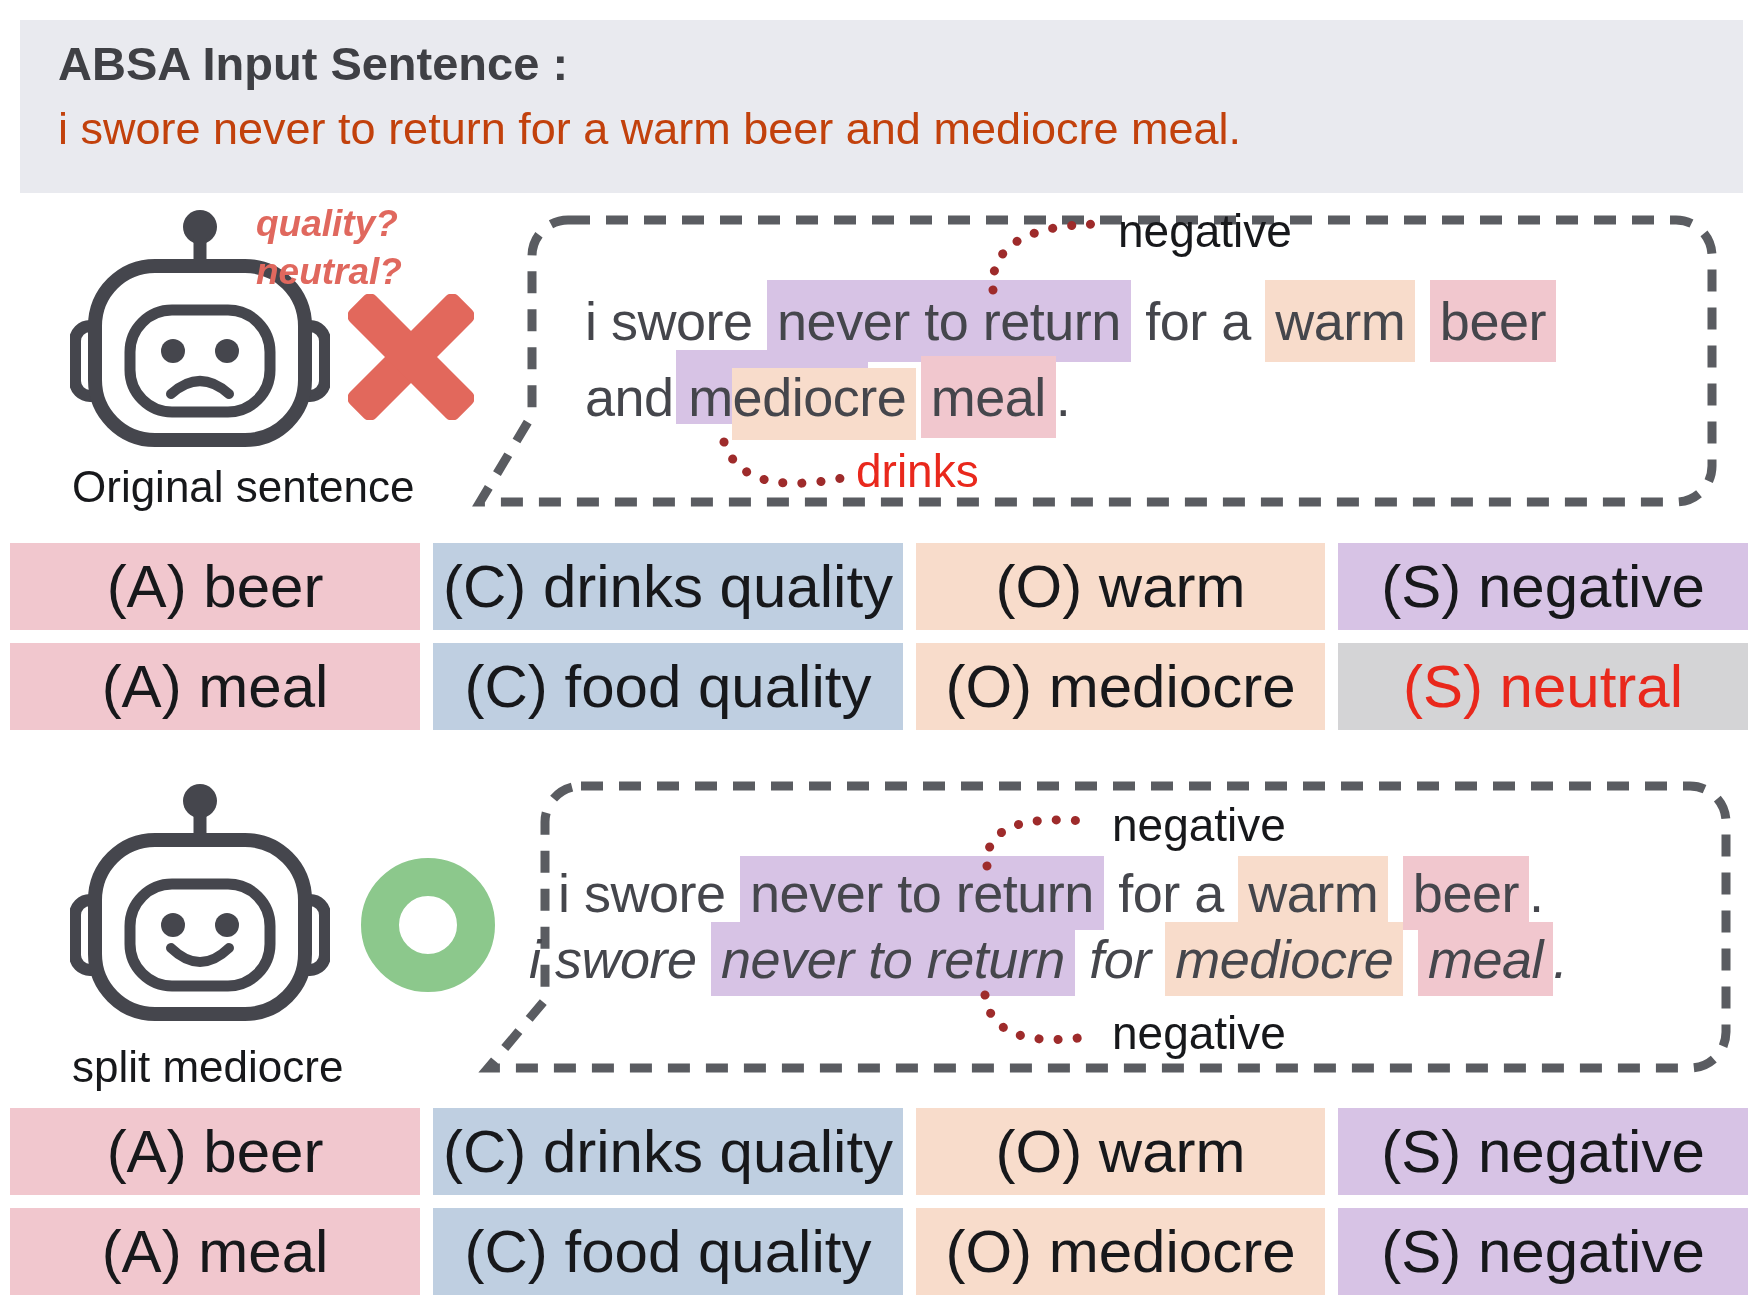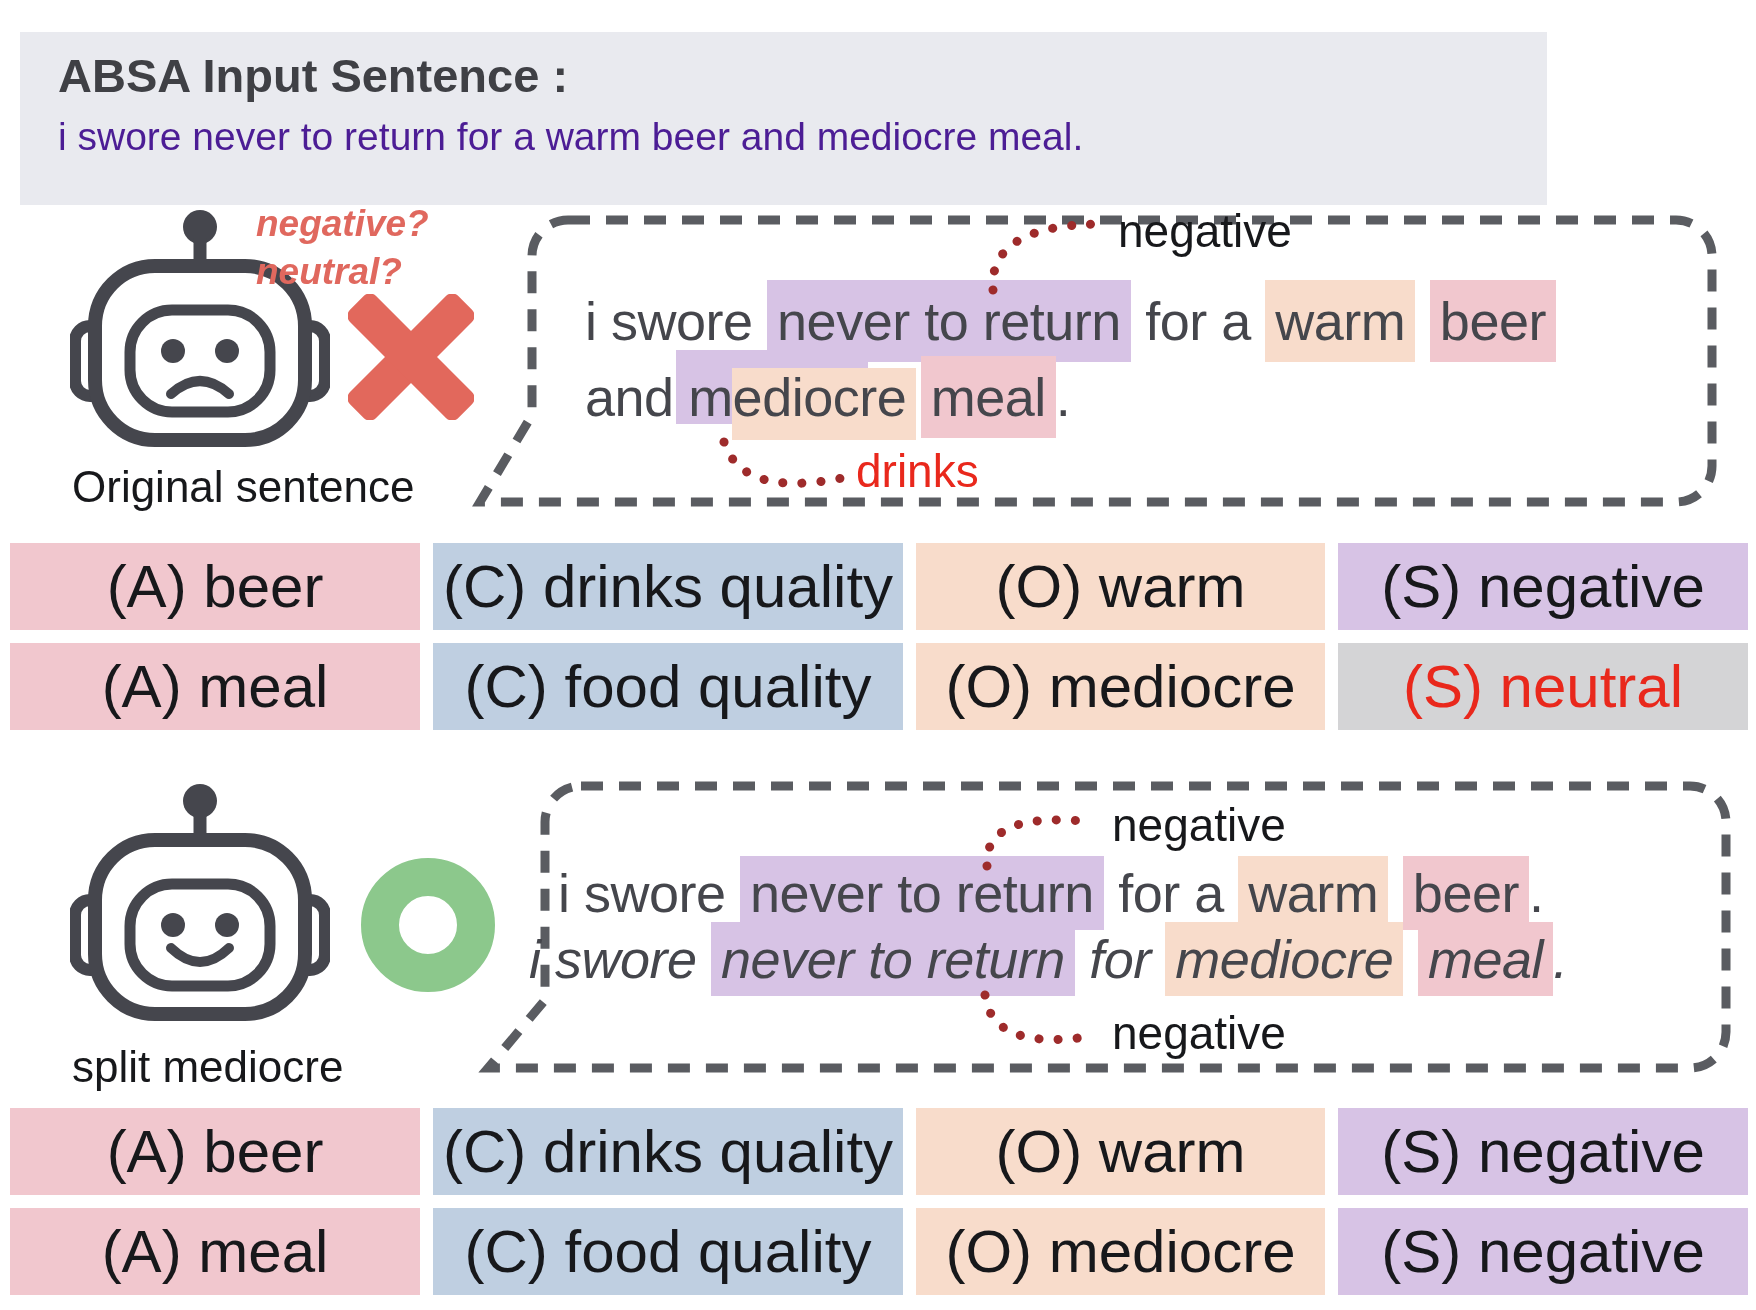--- a/index.html
+++ b/index.html
@@ -2,25 +2,25 @@
 <html style="--banner-bg: #e9eaef; --aspect-pink: #f1c7ce; --category-blue: #bfcfe1; --opinion-peach: #f8dccb; --sentiment-purple: #d7c3e5; --neutral-gray: #d4d4d6; --alert-red: #e9281c; --soft-red: #e0685e; --arc-red: #9e2b2b; --robot-dark: #45464d; --check-green: #8cc88c; --cross-red: #e2685c; --bubble-border: #5a5c61;"><head>
 <meta charset="utf-8">
 <style>
   html,body{margin:0;padding:0;background:#ffffff;}
   .canvas{
     position:relative;width:1756px;height:1310px;background:#ffffff;overflow:hidden;
     font-family:"Liberation Sans", sans-serif;color:#141519;
   }
   
   .banner{
-    position:absolute;left:20px;top:20px;width:1527px;height:173px;
-    background:var(--banner-bg,#e9eaef);box-sizing:border-box;padding:16px 0 0 38px;margin-top:12px;
+    position:absolute;left:20px;top:20px;width:1723px;height:173px;
+    background:var(--banner-bg,#e9eaef);box-sizing:border-box;padding:16px 0 0 38px;
   }
   .banner-title{font-size:47px;font-weight:bold;color:#3f4045;letter-spacing:0;}
-  .banner-sentence{font-size:39px;color:#4c1d95;margin-top:12px;}
+  .banner-sentence{font-size:45px;color:#c2410c;margin-top:12px;}
   
   .abs{position:absolute;}
   .robot-label{position:absolute;font-size:44px;color:#17181b;white-space:nowrap;margin-left:32px;}
   .doubt{
     position:absolute;left:256px;top:200px;font-size:37px;line-height:1.3;
     font-style:italic;font-weight:600;color:var(--soft-red,#e0685e);white-space:nowrap;
   }
   
   .bubble-line{position:absolute;font-size:54px;color:#45464c;white-space:nowrap;letter-spacing:-0.5px;}
   .hl{padding:11px 10px;}
@@ -70,21 +70,21 @@
       <rect x="223" y="118" width="32" height="70" rx="15" stroke-width="12"></rect>
       <rect x="25" y="58" width="210" height="174" rx="60" stroke-width="14"></rect>
       <rect x="60" y="102" width="140" height="102" rx="42" stroke-width="11"></rect>
       <circle cx="103" cy="143" r="12" fill="#45464d" stroke="none"></circle>
       <circle cx="157" cy="143" r="12" fill="#45464d" stroke="none"></circle>
       <path d="M101 186 Q130 160 159 186" fill="none" stroke-width="10" stroke-linecap="round"></path>
     </g>
   </svg>
 
   <div class="doubt">
-    <div>negative?</div>
+    <div>quality?</div>
     <div>neutral?</div>
   </div>
 
   <svg class="abs" style="left:348px;top:294px;" width="126" height="126" viewBox="0 0 130 130">
     <g fill="#e2685c">
       <rect x="46" y="-14" width="38" height="158" rx="9" transform="rotate(45 65 65)"></rect>
       <rect x="46" y="-14" width="38" height="158" rx="9" transform="rotate(-45 65 65)"></rect>
     </g>
   </svg>
 

